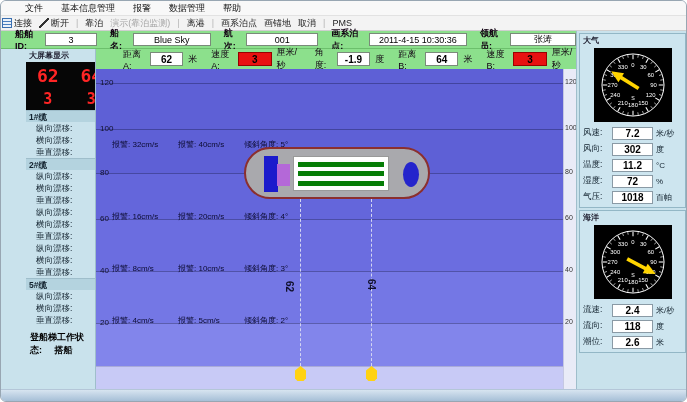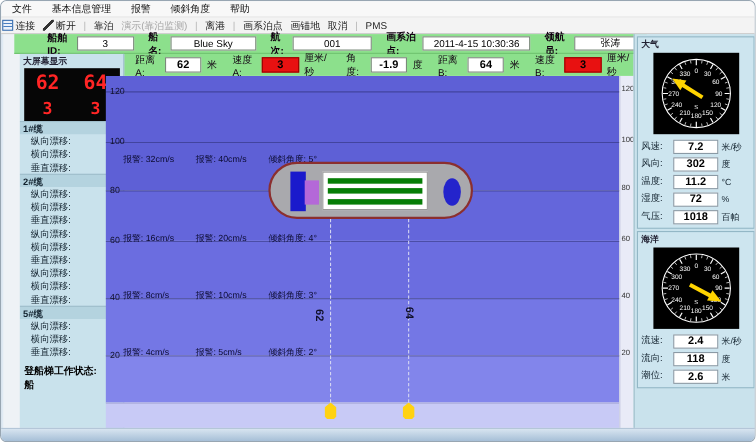--- a/index.html
+++ b/index.html
@@ -2,48 +2,48 @@
 <html><head>
 <meta charset="utf-8">
 <style>
   * { margin:0; padding:0; box-sizing:border-box; }
   html,body { background:#fff; font-family:"Liberation Sans","DejaVu Sans",sans-serif; }
   #app { position:relative; width:687px; height:402px; background:#eef2f6;
          border:1px solid #98a6b2; border-radius:6px; overflow:hidden;
          box-shadow: inset 0 0 0 2px #dfeaf4; }
   
   #menubar { position:absolute; left:0; top:0; width:687px; height:15px; background:#f8f8f8;
-             border-bottom:1px solid #e2e2e2; display:flex; align-items:center; padding-left:10px; gap:18px;
+             border-bottom:1px solid #e2e2e2; display:flex; align-items:center; padding-left:24px; gap:18px;
              font-size:9px; color:#111; }
   #toolbar { position:absolute; left:0; top:15px; width:687px; height:15px; background:#f3f3f3;
              border-bottom:1px solid #cfcfcf; display:flex; align-items:center; padding-left:1px; gap:7px;
              font-size:9px; color:#222; }
   .tb-sep { color:#b5b5b5; }
   .tb-item { display:flex; align-items:center; gap:2px; cursor:default; }
   .tb-item.disabled { color:#a6a6a6; }
   .icon-grid { width:10px; height:10px; border:1px solid #3a6fb0; background:repeating-linear-gradient(#eaf1fa 0 2px,#4a7fc0 2px 3px); display:inline-block; }
   .icon-pen { width:10px; height:10px; display:inline-block;
               background:linear-gradient(135deg, transparent 42%, #333 42% 58%, transparent 58%); }
   
-  #infobar { position:absolute; left:12px; top:30px; width:575px; height:18px; background:#8ce08c;
-             border-bottom:1px solid #6cc06c; display:flex; align-items:center; padding-left:22px; gap:5px;
+  #infobar { position:absolute; left:0; top:30px; width:575px; height:18px; background:#8ce08c;
+             border-bottom:1px solid #6cc06c; display:flex; align-items:center; padding-left:6px; gap:5px;
              font-size:9px; color:#101; }
   #infobar .lbl { font-weight:bold; margin-left:8px; }
   #infobar input { height:13px; border:1px solid #7a8a7a; background:#fff; font-size:9px; text-align:center;
                    font-family:"Liberation Sans",sans-serif; }
   
   #parambar { position:absolute; left:95px; top:48px; width:480px; height:20px; background:#8ce08c;
               display:flex; align-items:center; gap:5px; padding-left:18px; font-size:9px; color:#101; }
   #parambar .lbl { margin-left:9px; }
   .valbox { width:40px; height:14px; background:#fff; border:1px solid #7a8a7a; font-size:10px; font-weight:bold;
             display:flex; align-items:center; justify-content:center; color:#000; }
   .valbox.red { background:#e81111; border-color:#900; }
   
-  #sidebar { position:absolute; left:17px; top:48px; width:95px; height:340px; background:#c9e2ec;
-             border-right:1px solid #9fbecb; font-size:8.5px; color:#12222e; overflow:hidden; }
+  #sidebar { position:absolute; left:0; top:48px; width:95px; height:340px; background:#c9e2ec;
+             border-right:1px solid #9fbecb; font-size:8.5px; color:#12222e; overflow:hidden;padding-left:25px; }
   .disp-title { font-size:8px; font-weight:bold; padding:1px 3px; color:#223; }
   #display { width:87px; height:48px; margin:0 auto; background:#060606; display:grid;
              grid-template-columns:1fr 1fr; grid-template-rows:26px 22px; align-items:center; justify-items:center; }
   .seg { font-family:"DejaVu Sans Mono",monospace; font-weight:bold; color:#ff2525; }
   .seg.big { font-size:18px; } .seg.small { font-size:15px; }
   .cable-hd { height:12px; background:#b4d3df; border-top:1px solid #9fbecb; font-weight:bold; padding-left:3px;
               line-height:12px; }
   .cable-it { height:12px; line-height:12px; padding-left:10px; }
   #gangway { margin-top:5px; padding-left:4px; font-weight:bold; font-size:9px; color:#000; }
   #gangway span + span { margin-left:10px; }
@@ -95,21 +95,21 @@
 </style>
 </head>
 <body>
 
 <div id="app">
 
   <div id="menubar">
     <span>文件</span>
     <span>基本信息管理</span>
     <span>报警</span>
-    <span>倾斜角度</span>
+    <span>数据管理</span>
     <span>帮助</span>
   </div>
 
   <div id="toolbar">
     <span class="tb-item">
       <span class="icon-grid"></span>
       <span>连接</span>
     </span>
     <span class="tb-item">
       <span class="icon-pen"></span>

